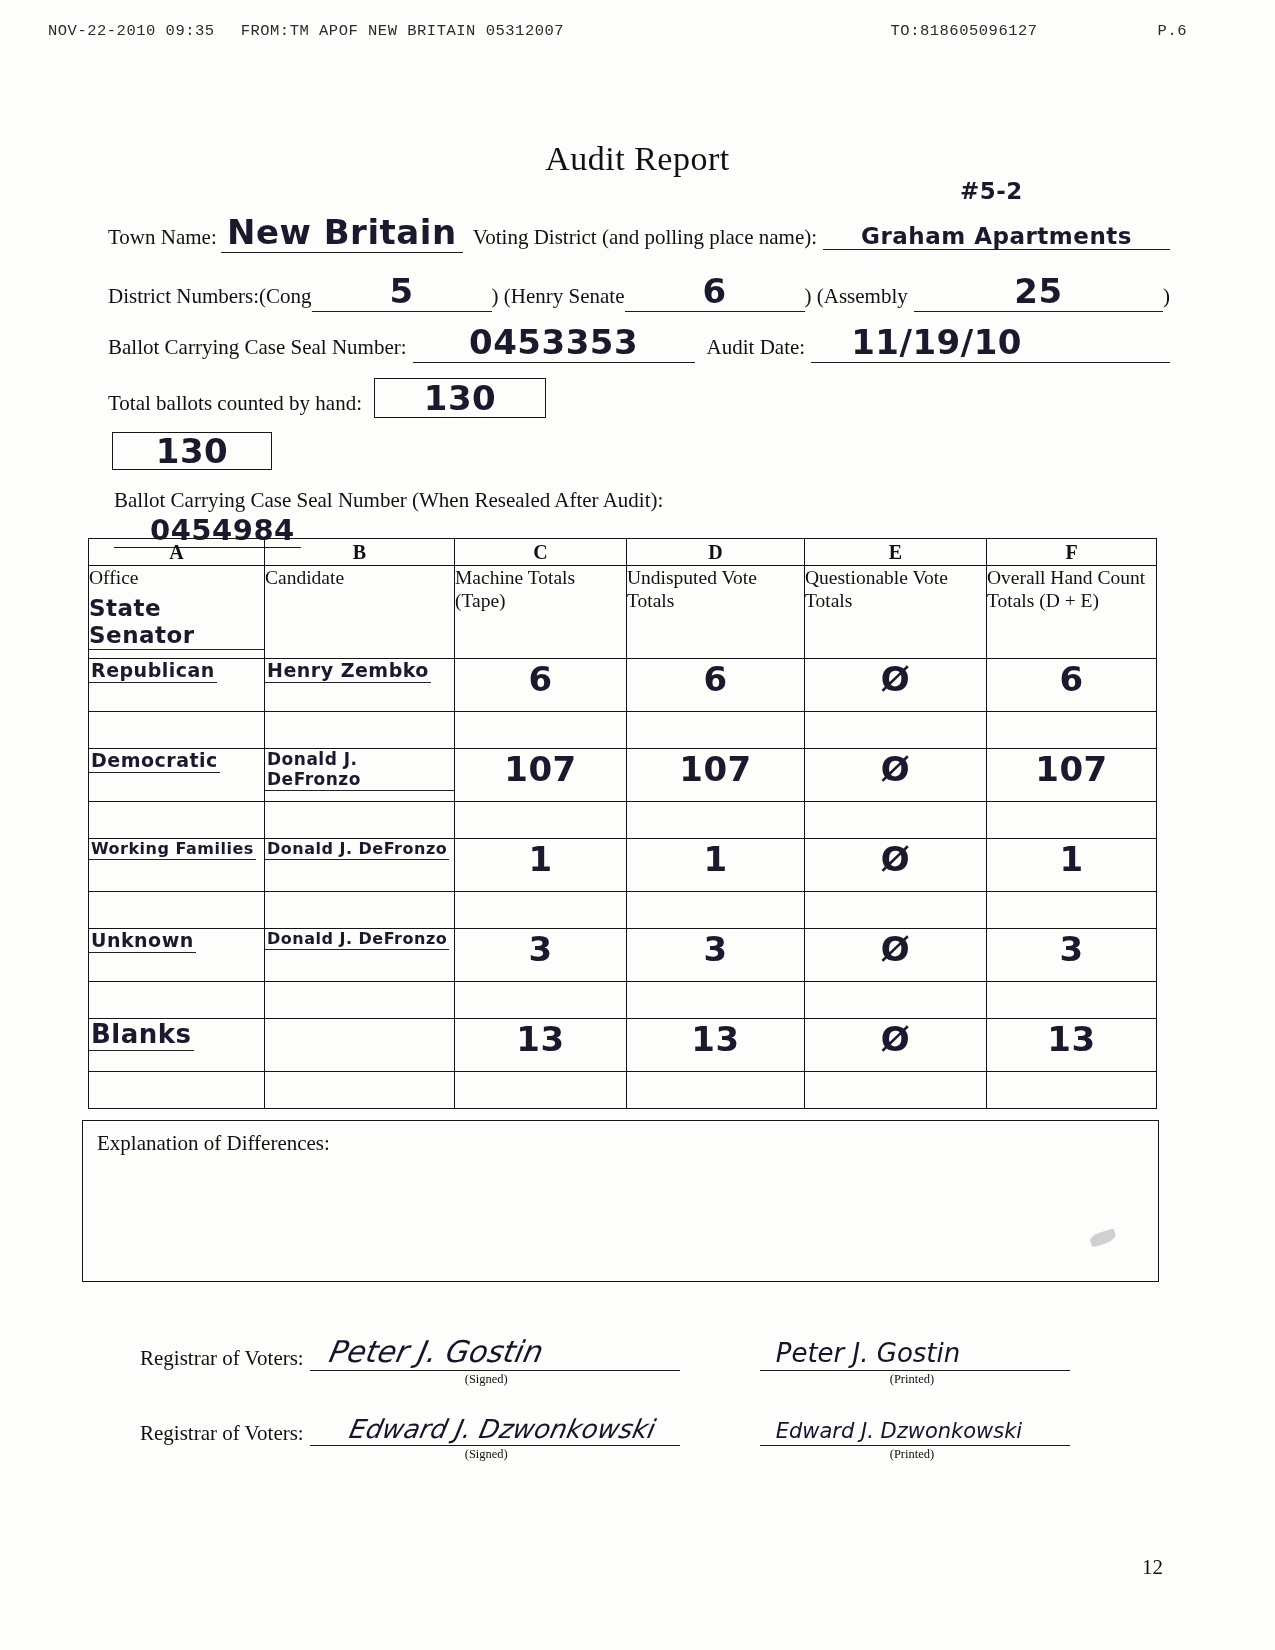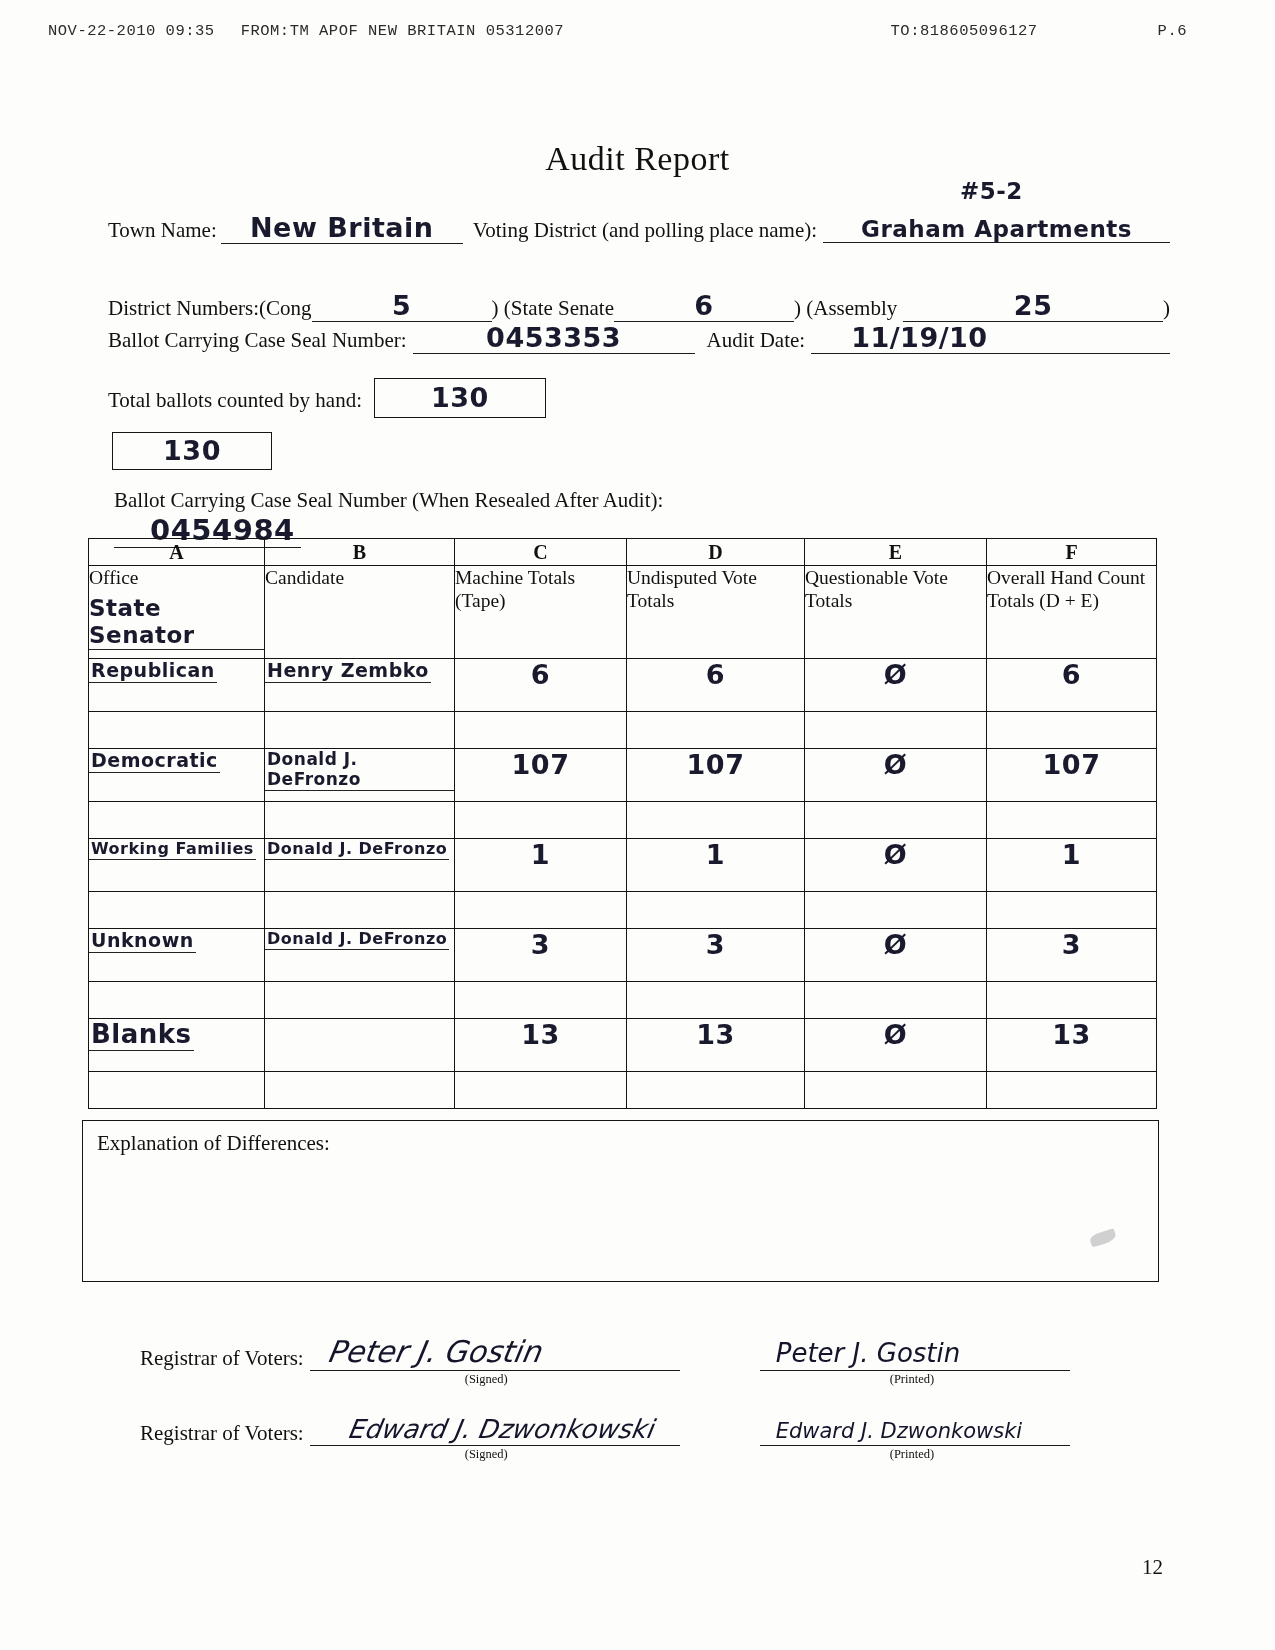--- a/index.html
+++ b/index.html
@@ -51,21 +51,21 @@
     letter-spacing: 0.5px;
   }
 
   
   .hw {
     font-family: "DejaVu Sans", sans-serif;
     color: #1a1a2e;
     font-weight: 600;
     letter-spacing: 0.5px;
   }
-  .hw-lg { font-size: 27px; }
+  .hw-lg { font-size: 34px; }
   .hw-md { font-size: 23px; }
   .hw-sm { font-size: 19px; }
 
   
   .frow {
     position: absolute;
     left: 108px;
     right: 105px;
     display: flex;
     align-items: baseline;
@@ -229,24 +229,24 @@
 
   <div class="corner-note hw hw-md">#5-2</div>
 
   <div class="frow" style="top:212px;">
     <span class="lbl">Town Name:</span>
     <span class="fill hw hw-lg" style="width:230px; margin-left:4px;">New Britain</span>
     <span class="lbl" style="margin-left:10px;">Voting District (and polling place name):</span>
     <span class="fill hw hw-md flex1" style="margin-left:6px;">Graham Apartments</span>
   </div>
 
-  <div class="frow" style="top:281px;">
+  <div class="frow" style="top:262px;">
     <span class="lbl">District Numbers:(Cong</span>
     <span class="fill hw hw-lg" style="width:168px;">5</span>
-    <span class="lbl">) (State Senate</span>
+    <span class="lbl">) (Henry Senate</span>
     <span class="fill hw hw-lg" style="width:168px;">6</span>
     <span class="lbl">) (Assembly</span>
     <span class="fill hw hw-lg flex1" style="margin-left:6px;margin-top:9px;">25</span>
     <span class="lbl">)</span>
   </div>
 
   <div class="frow" style="top:322px;">
     <span class="lbl">Ballot Carrying Case Seal Number:</span>
     <span class="fill hw hw-lg" style="width:270px; margin-left:6px;">0453353</span>
     <span class="lbl" style="margin-left:12px;">Audit Date:</span>

